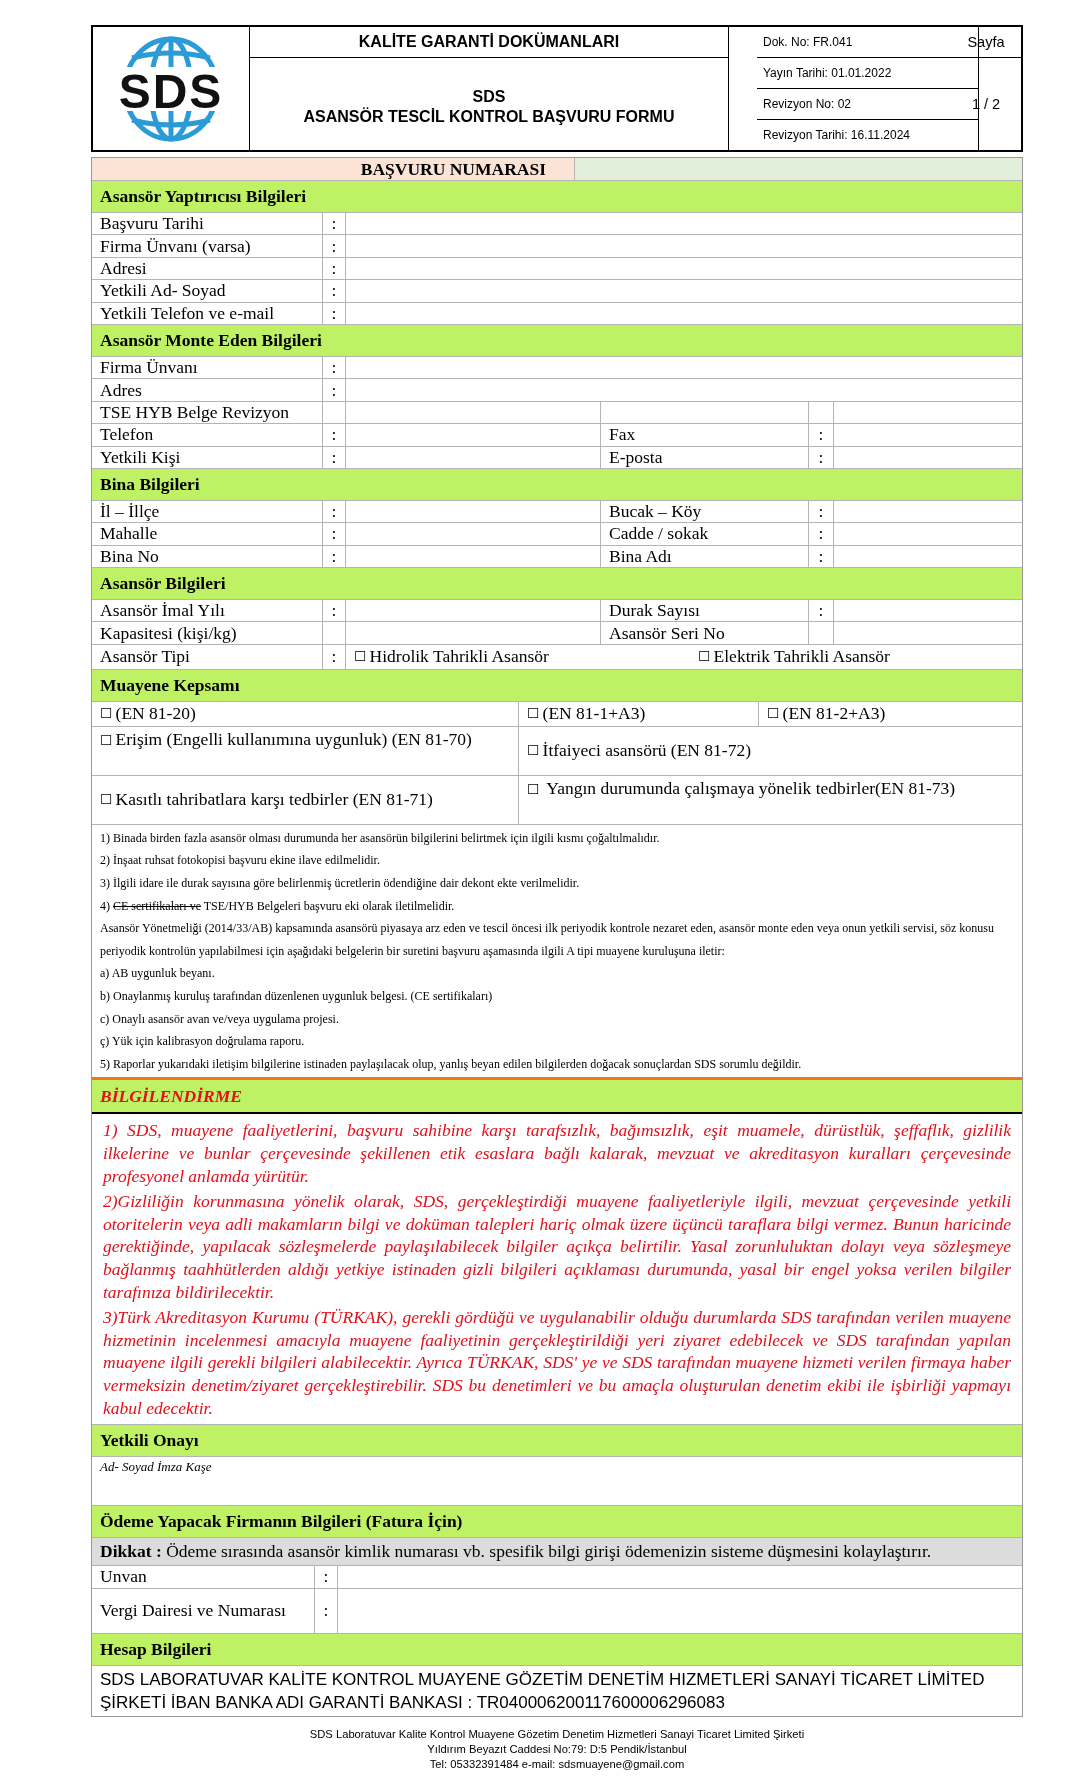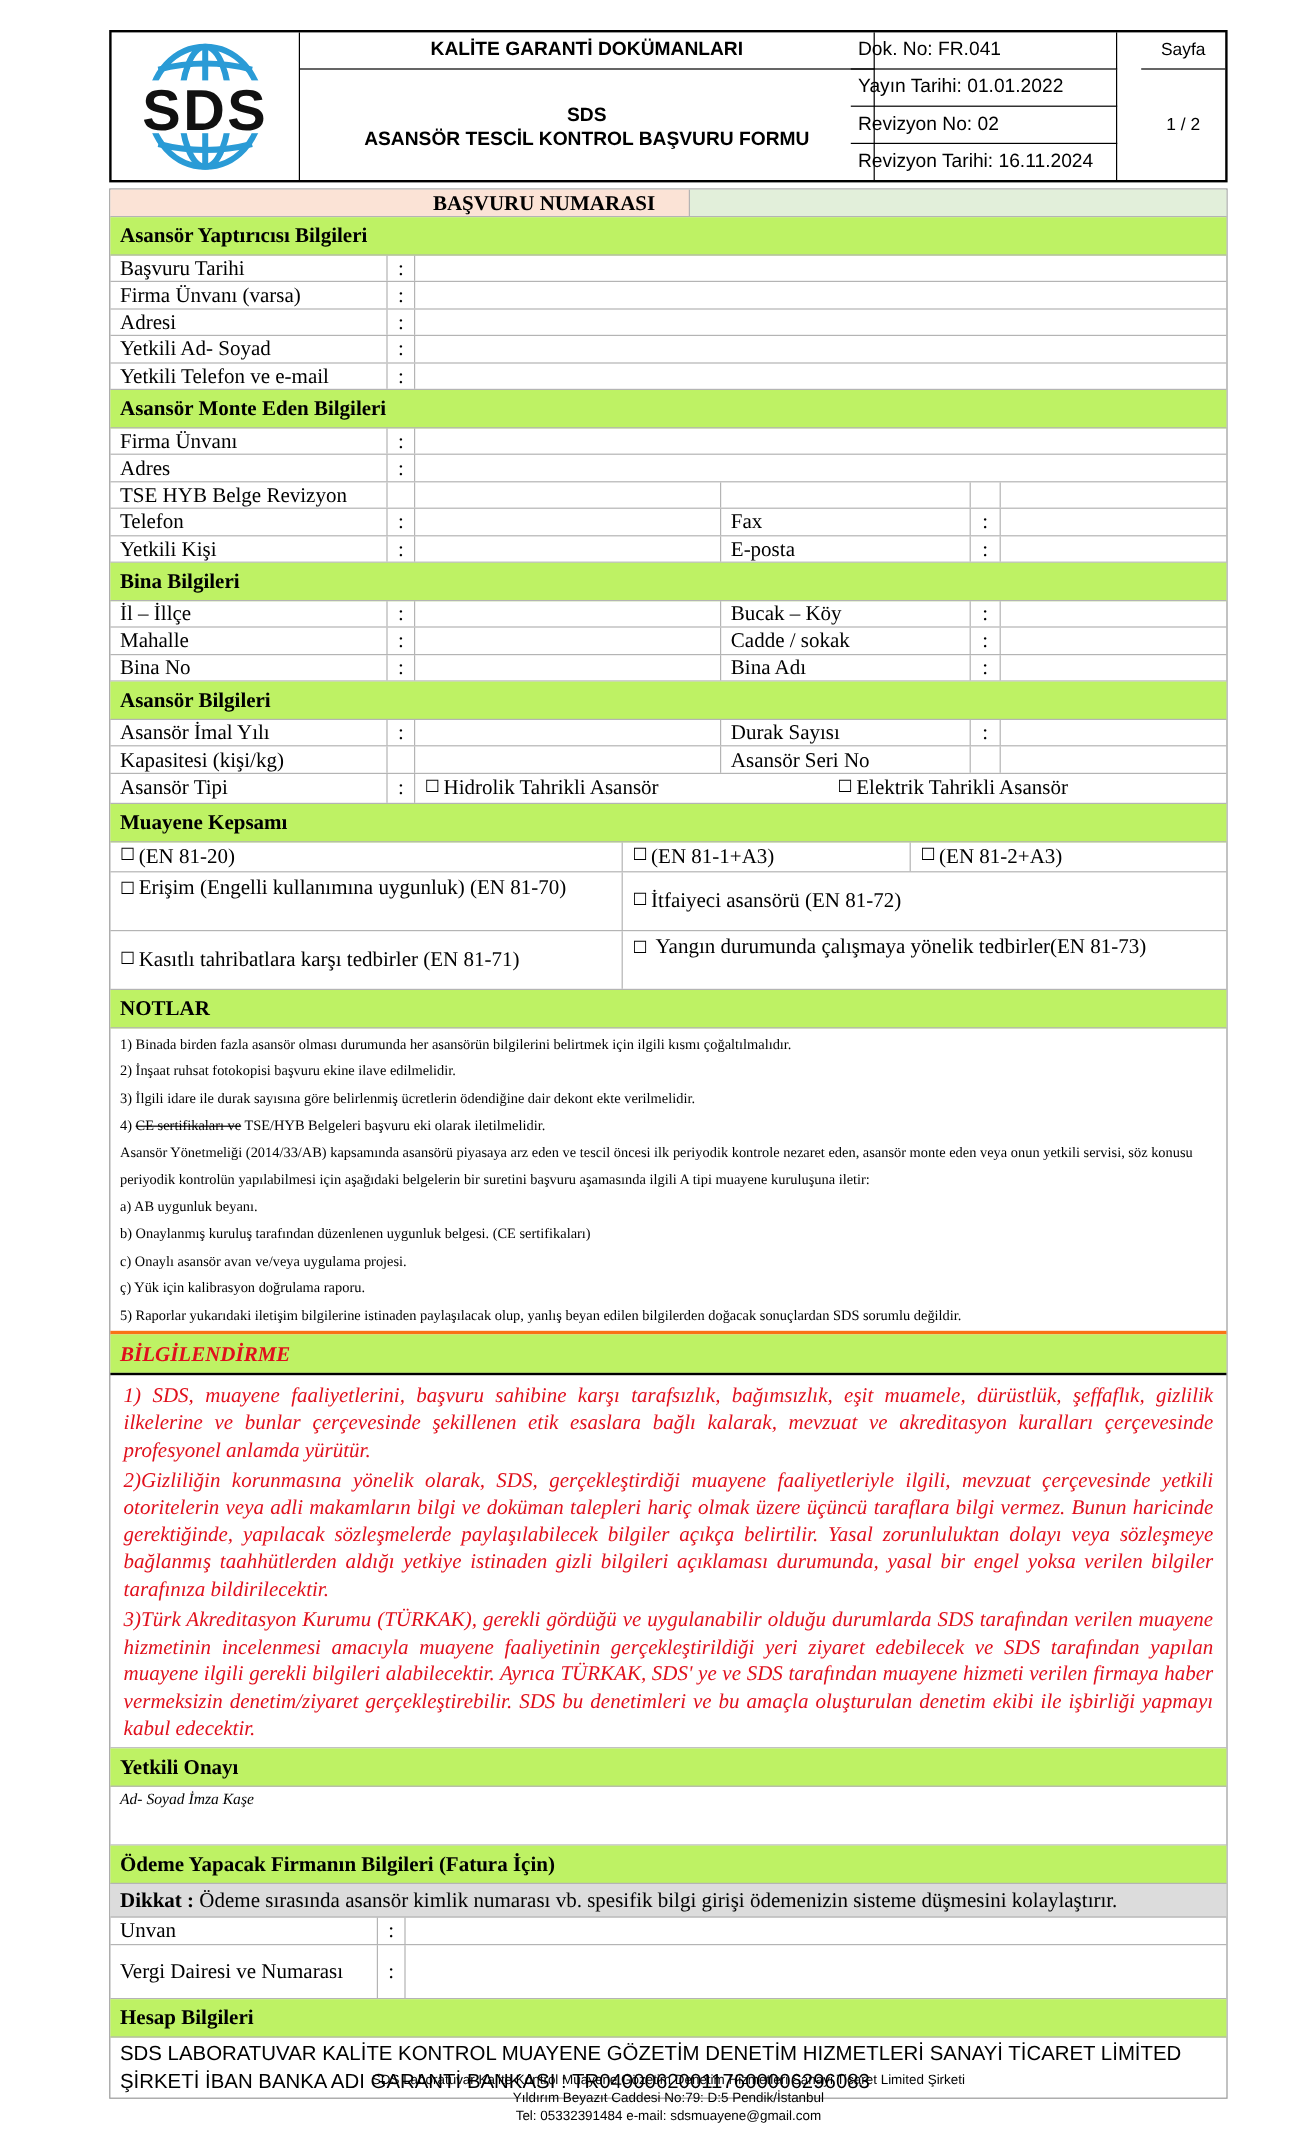--- a/index.html
+++ b/index.html
@@ -7,21 +7,21 @@
 
   
   #hdr { position:absolute; left:91px; top:25px; width:932px; height:127px;
          border:2px solid #000; box-sizing:border-box; }
   #hdr .cell { position:absolute; box-sizing:border-box; font-family:"Liberation Sans", sans-serif; color:#000; }
   .logo-cell { left:0; top:0; width:157px; height:123px; border-right:1.5px solid #000; display:flex; align-items:center; justify-content:center; }
   .title1 { left:157px; top:0; width:479px; height:31px; border-right:1.5px solid #000; border-bottom:1.5px solid #000;
             font-weight:bold; font-size:16px; display:flex; align-items:center; justify-content:center; }
   .title2 { left:157px; top:31px; width:479px; height:92px; border-right:1.5px solid #000;
             font-weight:bold; font-size:16px; display:flex; flex-direction:column; align-items:center; justify-content:center; line-height:20px; padding-top:6px;}
-  .meta { left:616px; width:222px; height:31px; border-right:1.5px solid #000; font-size:16px; display:flex; align-items:center; padding-left:6px; }
+  .meta { left:664px; width:222px; height:31px; border-right:1.5px solid #000; font-size:12px; display:flex; align-items:center; padding-left:6px; }
   .meta.b { border-bottom:1.5px solid #000; }
   .page-h { left:858px; top:0; width:70px; height:31px; border-bottom:1.5px solid #000; font-size:14.5px; display:flex; align-items:center; justify-content:center; }
   .page-v { left:858px; top:31px; width:70px; height:92px; font-size:14.5px; display:flex; align-items:center; justify-content:center; }
 
   
   #form { position:absolute; left:91px; top:157px; width:932px; border:1px solid #9a9a9a; box-sizing:border-box;
           font-family:"Liberation Serif", serif; color:#000; }
   .row { display:flex; border-bottom:1px solid #b4b4b4; min-height:22.4px; box-sizing:border-box; }
   .row:last-child { border-bottom:none; }
   .sec { background:#bef264; font-weight:bold; font-size:17.5px; padding-left:8px; align-items:center; height:32px; }
@@ -236,21 +236,20 @@
       </div>
   </div>
   <div class="row" style="height:49px">
     <div class="c mkL">
         <span class="chk">☐</span>
         <span>Kasıtlı tahribatlara karşı tedbirler (EN 81-71)</span>
       </div>
     <div class="c mkR" style="display:block"><span class="chk">☐</span><span> Yangın durumunda çalışmaya yönelik tedbirler(EN 81-73)</span></div>
   </div>
 
-  <div class="row sec">NOTLAR</div>
   <div class="notes">
     <p>1) Binada birden fazla asansör olması durumunda her asansörün bilgilerini belirtmek için ilgili kısmı çoğaltılmalıdır.</p>
     <p>2) İnşaat ruhsat fotokopisi başvuru ekine ilave edilmelidir.</p>
     <p>3) İlgili idare ile durak sayısına göre belirlenmiş ücretlerin ödendiğine dair dekont ekte verilmelidir.</p>
     <p><span>4) </span><span class="strike">CE sertifikaları ve</span><span> TSE/HYB Belgeleri başvuru eki olarak iletilmelidir.</span></p>
     <p>Asansör Yönetmeliği (2014/33/AB) kapsamında asansörü piyasaya arz eden ve tescil öncesi ilk periyodik kontrole nezaret eden, asansör monte eden veya onun yetkili servisi, söz konusu periyodik kontrolün yapılabilmesi için aşağıdaki belgelerin bir suretini başvuru aşamasında ilgili A tipi muayene kuruluşuna iletir:</p>
     <p>a) AB uygunluk beyanı.</p>
     <p>b) Onaylanmış kuruluş tarafından düzenlenen uygunluk belgesi. (CE sertifikaları)</p>
     <p>c) Onaylı asansör avan ve/veya uygulama projesi.</p>
     <p>ç) Yük için kalibrasyon doğrulama raporu.</p>

